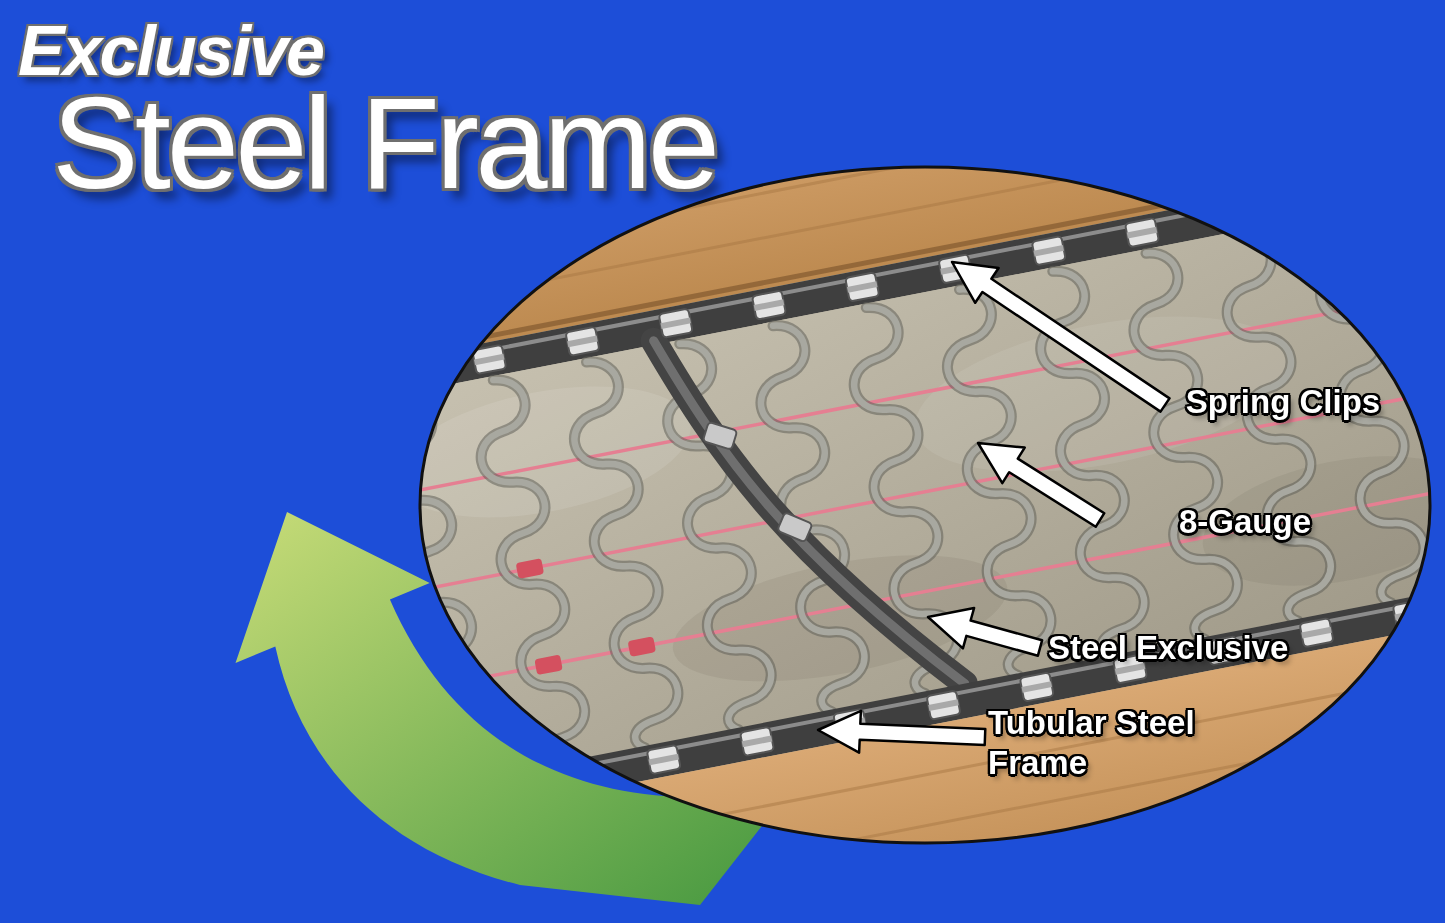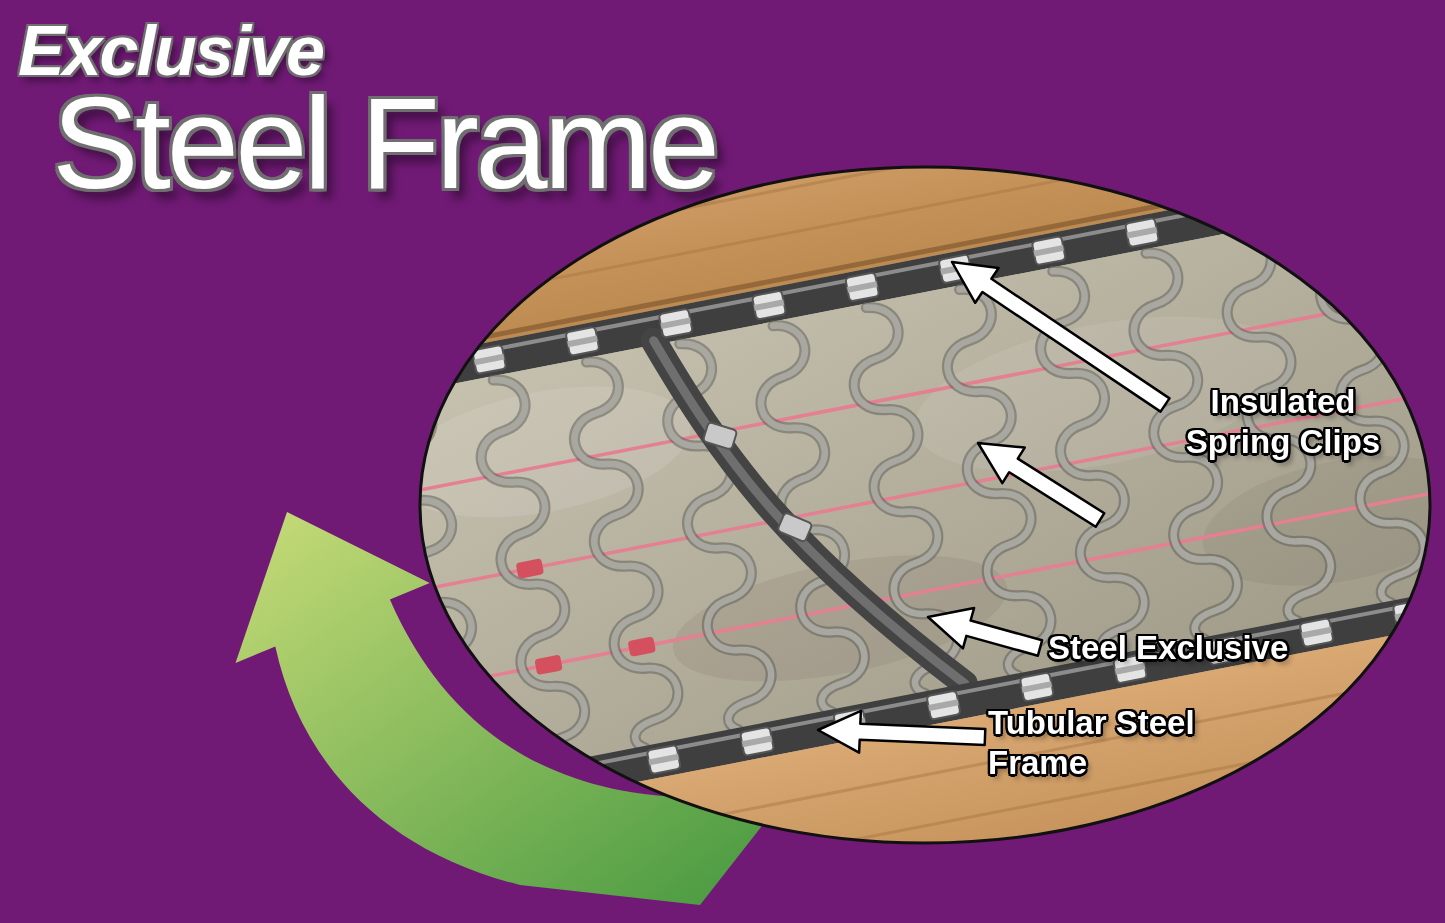--- a/index.html
+++ b/index.html
@@ -4,21 +4,21 @@
 <style>
   :root{
     --green_light:#c8dc78; --green_dark:#44973f;
     --wood_light:#d9a873; --wood_dark:#bd8a50;
     --rail:#3f3f3f; --deck_light:#c9c3b2; --deck_dark:#9e9887;
     --wire_pink:#e57f92; --spring:#a8a8a0; --spring_shadow:#60605a;
     --label_text:#ffffff; --outline:#000000; --title_outline:#6f6f6f;
   }
   html,body{margin:0;padding:0;background:#fff;}
   .canvas{
-    position:relative; width:1445px; height:923px; background:#701a75;
+    position:relative; width:1445px; height:923px; background:#1d4ed8;
     overflow:hidden; font-family:"Liberation Sans", sans-serif;
   }
   .canvas svg{position:absolute; left:0; top:0;}
   .title{position:absolute; color:var(--label_text); line-height:1; white-space:nowrap; user-select:none;}
   .kicker{
     left:18px; top:16px; font-size:70px; font-weight:bold; font-style:italic; letter-spacing:-2px;
     text-shadow:
       2px 0 0 var(--title_outline), -2px 0 0 var(--title_outline),
       0 2px 0 var(--title_outline), 0 -2px 0 var(--title_outline),
       2px 2px 0 var(--title_outline), -2px 2px 0 var(--title_outline),
@@ -193,24 +193,24 @@
       <polygon points="1104.3,513.2 1017.8,458.6 1024.7,447.6 978,443 1002.3,483.2 1009.2,472.2 1095.7,526.8"></polygon>
       <polygon points="1042.1,640.3 970.6,620.5 974.1,608 928,617 962.9,648.4 966.4,635.9 1037.9,655.7"></polygon>
       <polygon points="985.3,729 860.3,723.8 860.9,710.8 818,730 859.1,752.7 859.7,739.8 984.7,745"></polygon>
     </g>
   </svg>
 
   <div class="title kicker">Exclusive</div>
   <div class="title main-title">Steel Frame</div>
 
   <div class="callout center" style="left:1148px; top:382px; width:270px;">
-    <div>Insulated</div>
     <div>Spring Clips</div>
   </div>
   <div class="callout center" style="left:1085px; top:502px; width:320px;">
+    <div>8-Gauge</div>
   </div>
   <div class="callout" style="left:1048px; top:628px;">
     <div>Steel Exclusive</div>
   </div>
   <div class="callout" style="left:988px; top:703px;">
     <div>Tubular Steel</div>
     <div>Frame</div>
   </div>
 
 </div>

